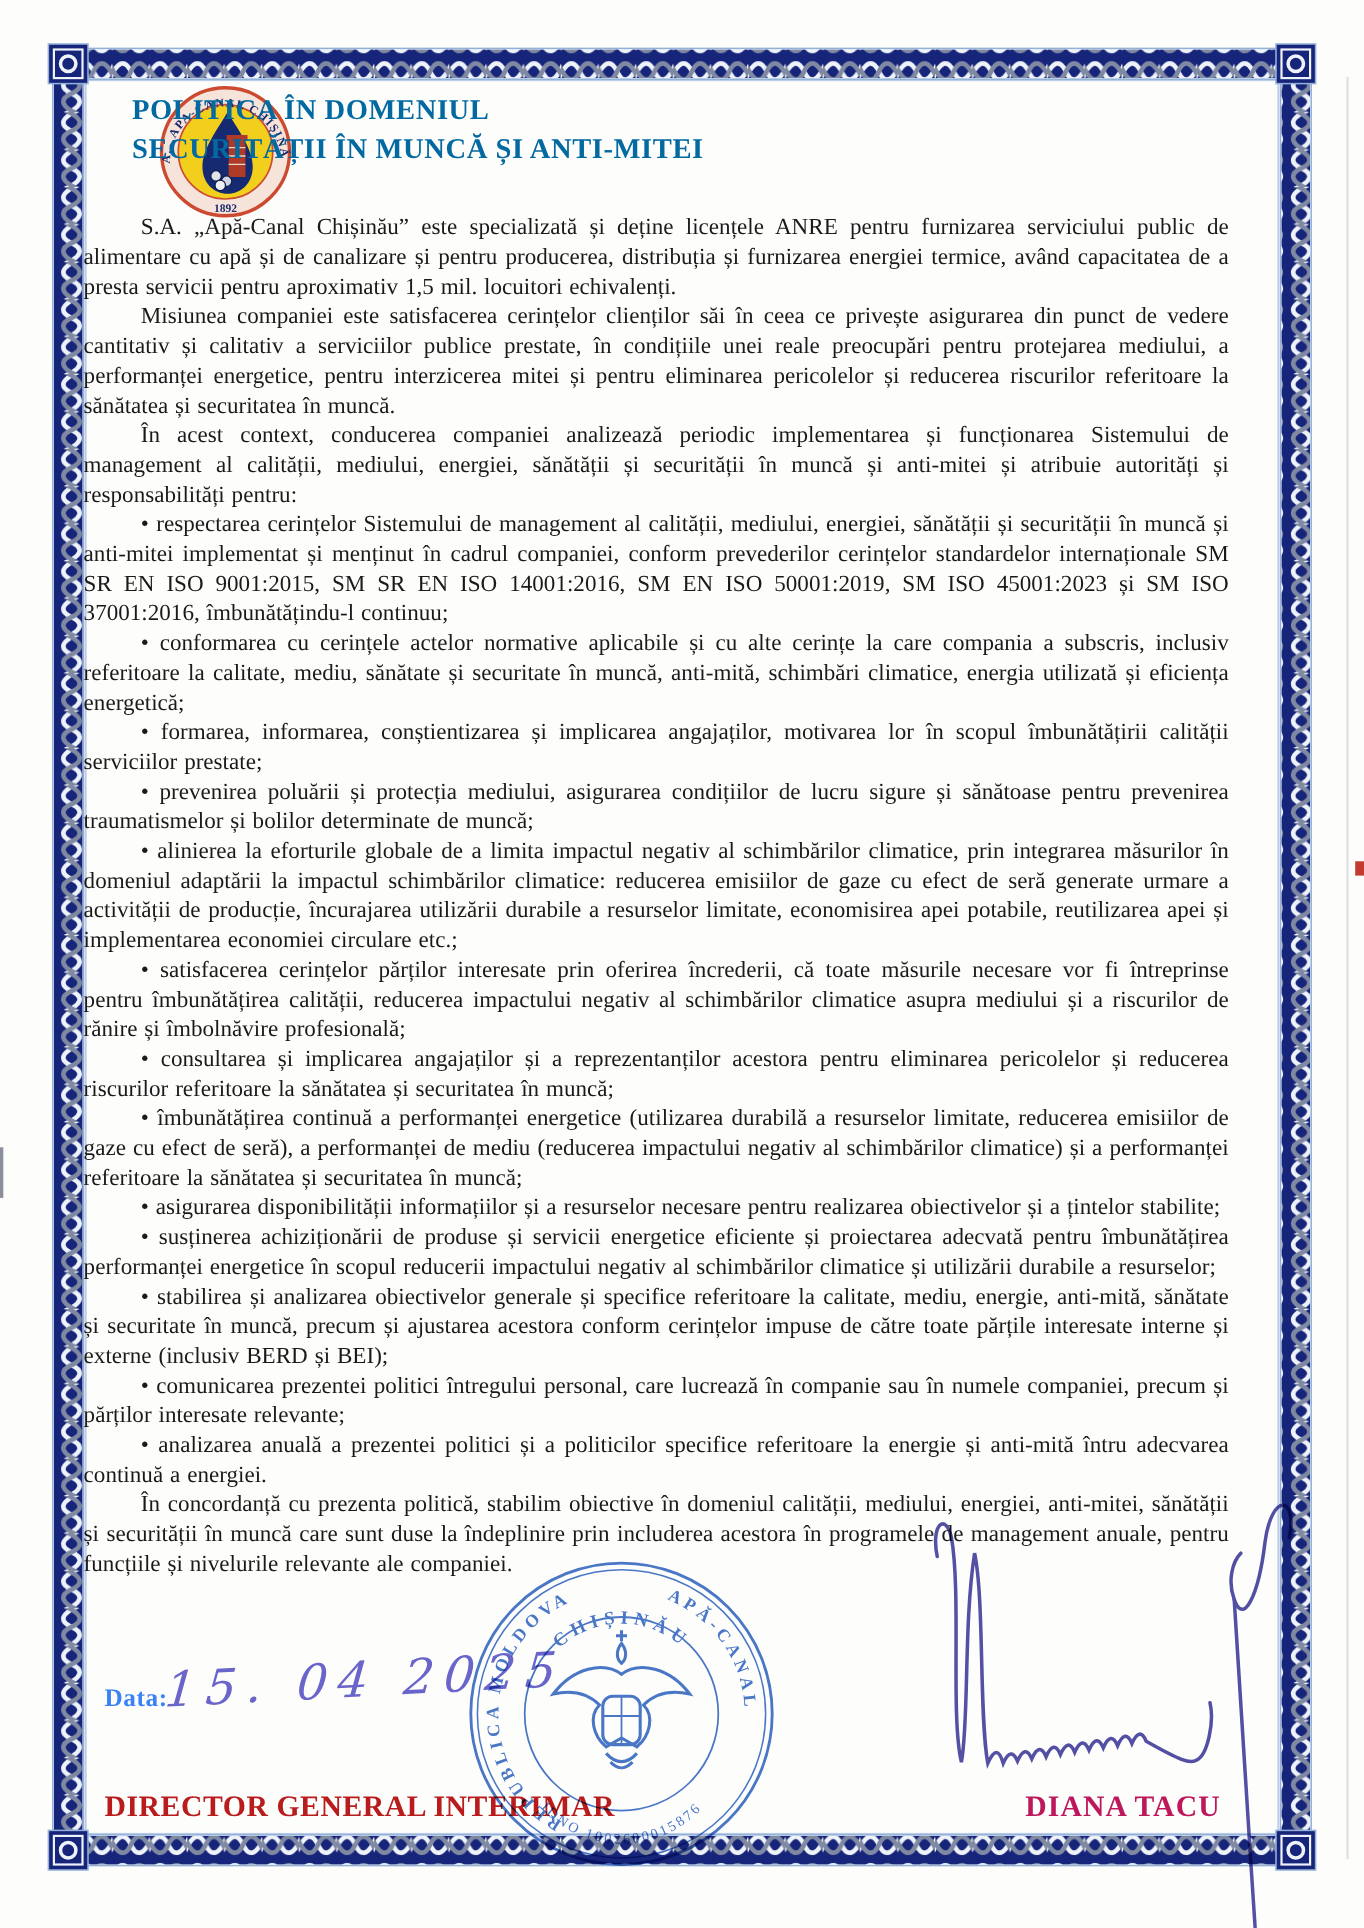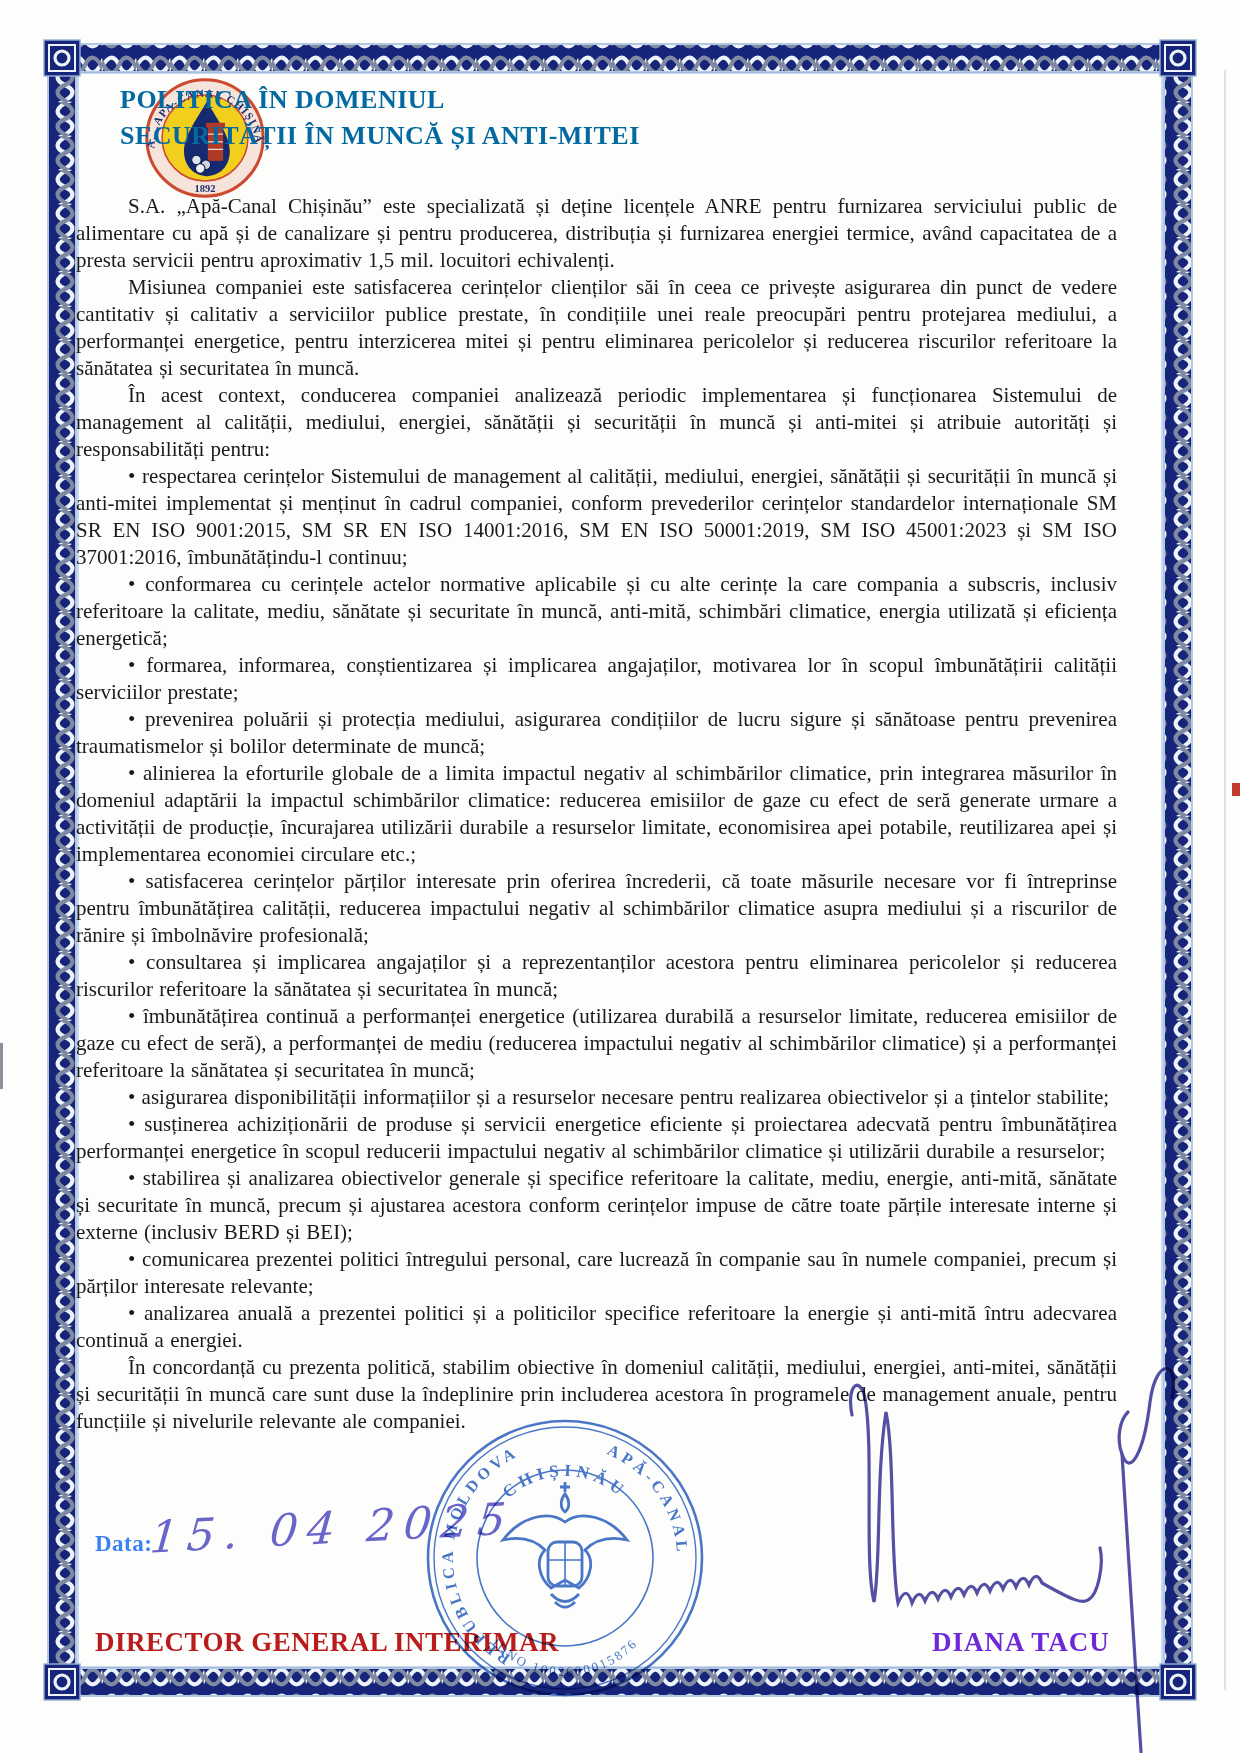--- a/index.html
+++ b/index.html
@@ -11,21 +11,21 @@
                font-weight:bold;font-size:26px;line-height:36px;letter-spacing:.5px;}
   
   .body-block{left:76px;top:193px;width:1041px;text-align:justify;color:#1a1a1a;
               font-size:21px;line-height:27px;}
   .para{margin:0;text-indent:52px;word-spacing:1px;}
   
   .date-label{left:95px;top:1531px;color:#3b82f6;font-size:23px;font-weight:bold;letter-spacing:.5px;}
   .date-hand{left:150px;top:1502px;color:#5a55c4;font-size:44px;font-style:italic;
              letter-spacing:9px;transform:rotate(-3deg) skewX(-8deg);font-family:"DejaVu Serif",serif;opacity:.9;}
   .signer-title{left:95px;top:1627px;color:#b91c1c;font-weight:bold;font-size:27px;letter-spacing:.5px;}
-  .signer-name{left:932px;top:1627px;color:#6d28d9;font-weight:bold;font-size:27px;letter-spacing:1px;}
+  .signer-name{left:932px;top:1627px;color:#be185d;font-weight:bold;font-size:27px;letter-spacing:1px;}
   .stamp{left:415px;top:1408px;mix-blend-mode:multiply;opacity:.92;}
   .signature{left:820px;top:1360px;mix-blend-mode:multiply;}
   .logo{left:143px;top:76px;}
   .frame-svg{left:0;top:0;}
   .edge-line{left:1224px;top:70px;width:2px;height:1620px;background:#c9c9cd;opacity:.55;}
   .red-dash{left:1232px;top:783px;width:8px;height:13px;background:#c23b2e;}
   .left-mark{left:0;top:1043px;width:3px;height:46px;background:#596070;opacity:.7;}
 </style>
 </head>
 <body>

